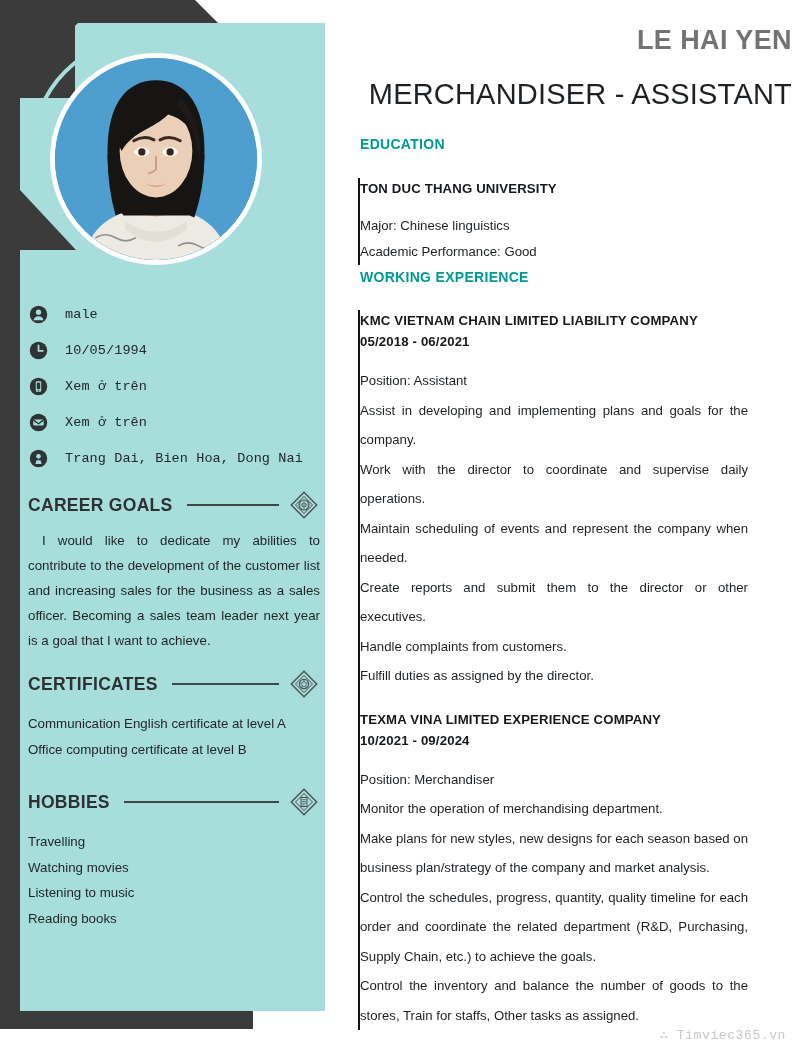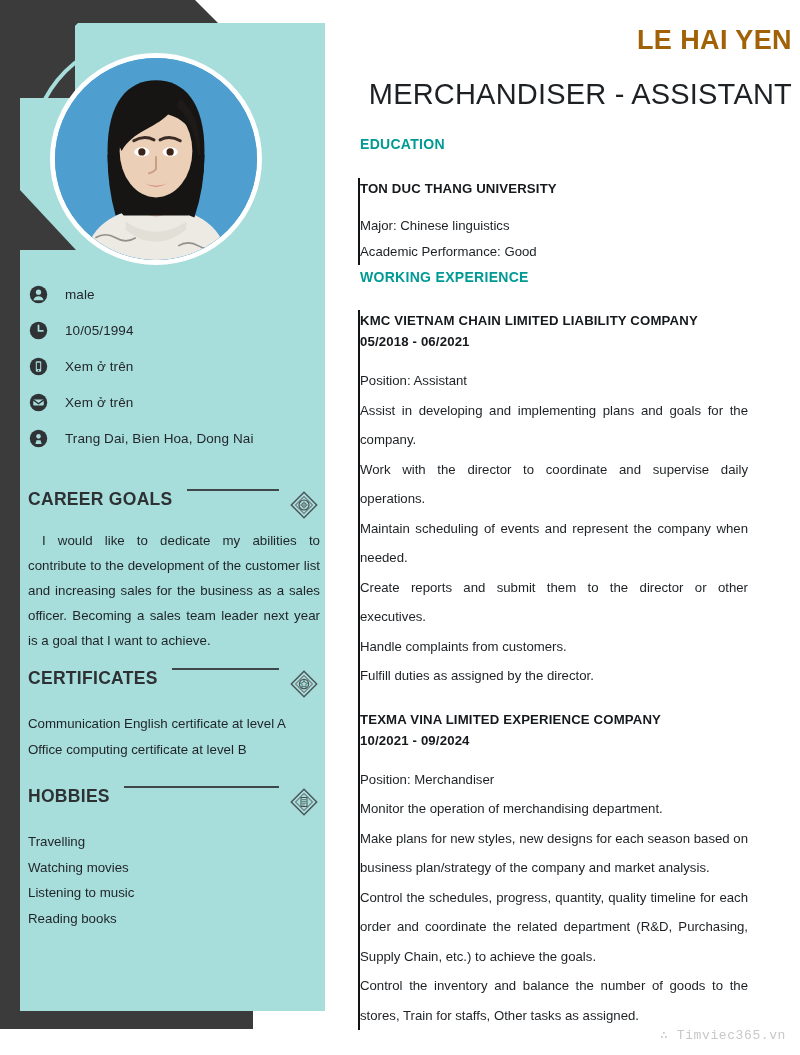--- a/index.html
+++ b/index.html
@@ -62,42 +62,43 @@
     width: 212px; height: 212px;
     border-radius: 50%;
     border: 5px solid #ffffff;
     overflow: hidden;
     background: #4a9ed0;
   }
   .photo-svg { display:block; width:100%; height:100%; }
 
   
   .contact-list {
-    position: absolute; left: 28px; top: 280px;
+    position: absolute; left: 28px; top: 300px;
     width: 290px;
+    font-family: Liberation Mono, monospace;
   }
   .contact-row {
     display: flex; align-items: center;
     height: 29px; margin-bottom: 7px;
   }
   .c-icon {
     width: 20px; height: 20px; flex: 0 0 20px;
     margin-right: 17px;
     display: flex; align-items: center; justify-content: center;
   }
   .c-icon svg { display:block; }
   .c-text {
     font-size: 13.5px; color: #23272b; line-height: 1;
     letter-spacing: .1px;
   }
 
   
   .lsection { position: absolute; left: 28px; width: 292px; }
   .lsection-head {
-    display: flex; 
+    display: flex; align-items: center;
     margin-bottom: 7px;
   }
   .lsection-title {
     font-size: 17.5px; font-weight: bold; color: #2d3133;
     letter-spacing: .3px; white-space: nowrap;
   }
   .lsection-rule {
     flex: 1; height: 2px; background: #40474a;
     margin: 0 9px 0 14px;
   }
@@ -109,21 +110,21 @@
     text-align: justify; text-justify: inter-word;
   }
   .justified .indent { display:inline-block; width: 14px; }
   .lline {
     font-size: 13.3px; line-height: 25.5px; color: #1f2326;
   }
 
   
   .rname {
     position: absolute; right: 8px; top: 25px;
-    font-size: 27px; font-weight: bold; color: #a16207;
+    font-size: 27px; font-weight: bold; color: #737373;
     letter-spacing: .4px;
   }
   .rtitle {
     position: absolute; right: 8px; top: 78px;
     font-size: 29px; color: #1d2124; font-weight: normal;
     letter-spacing: .2px;
   }
 
   .r-head {
     position: absolute; left: 360px;

